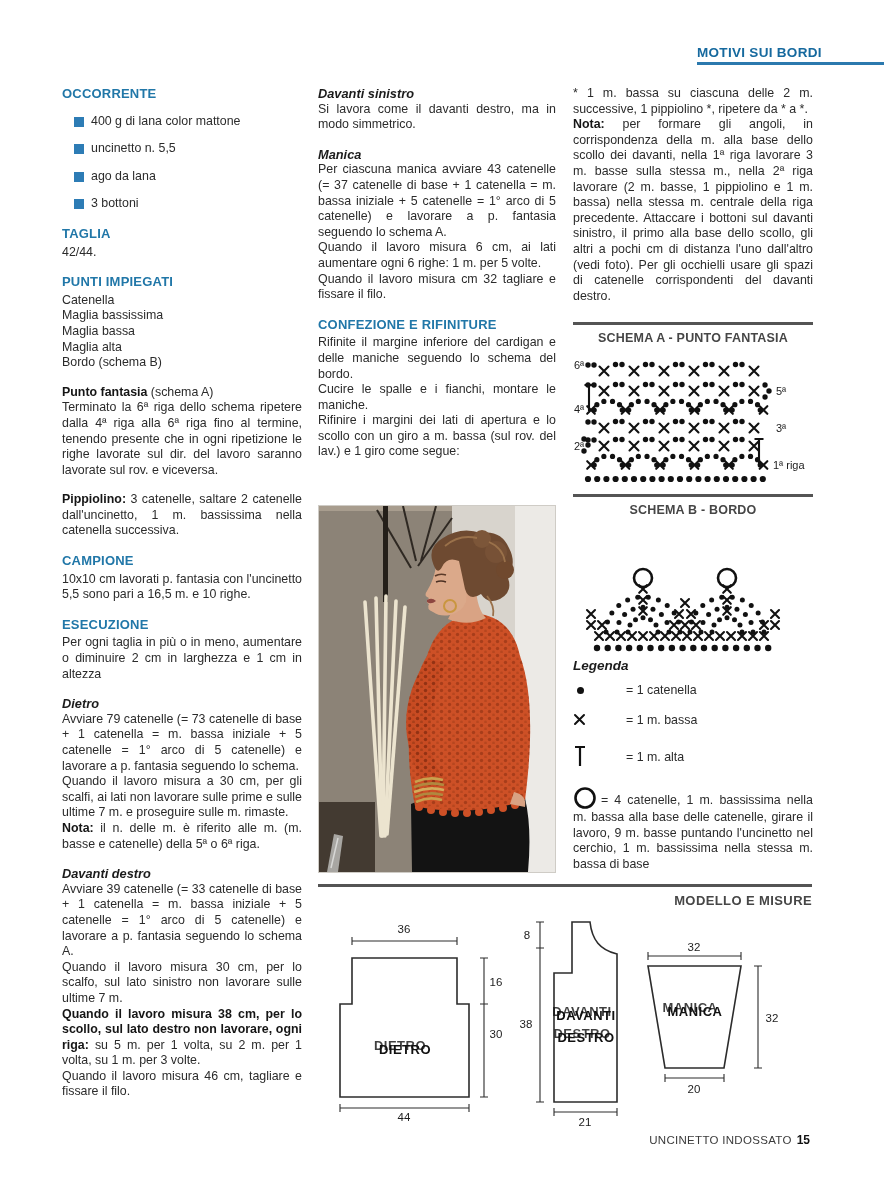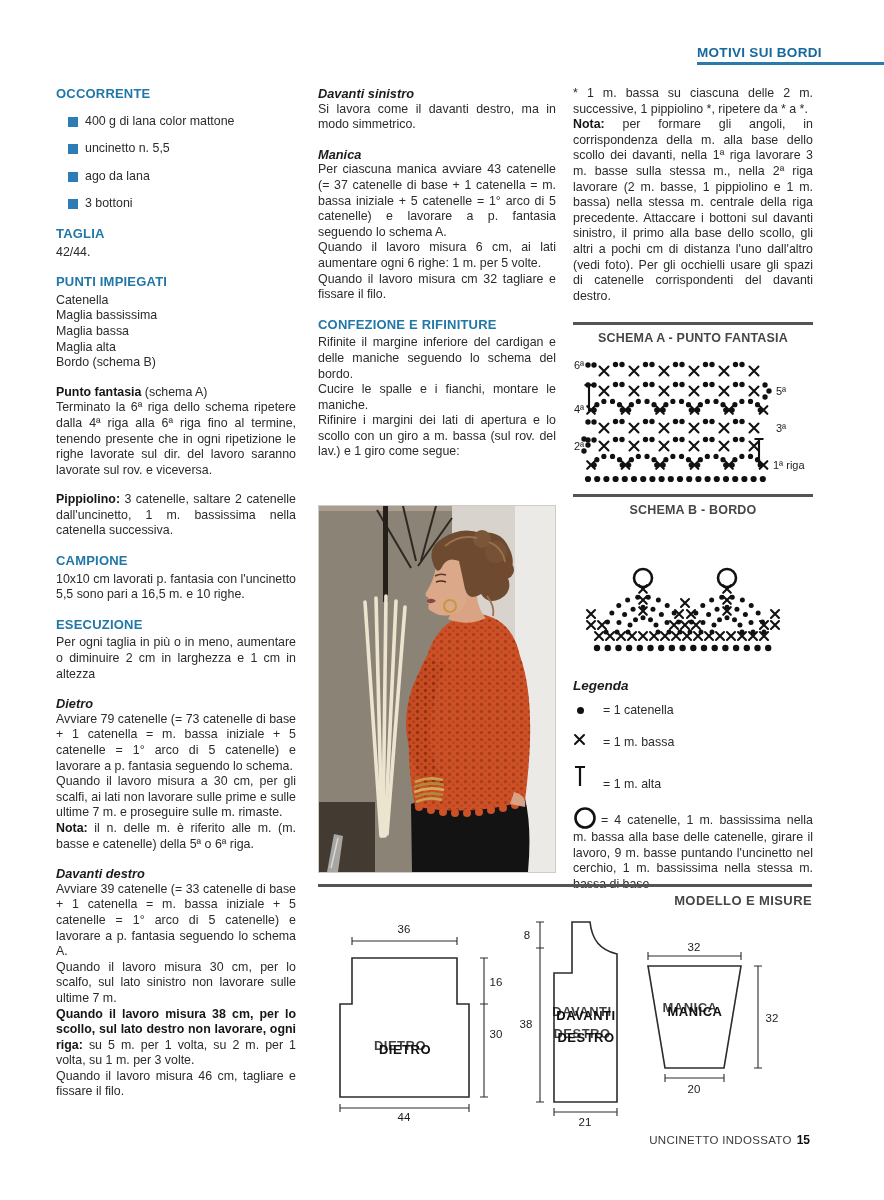--- a/index.html
+++ b/index.html
@@ -4,41 +4,41 @@
 <style>
   html,body{margin:0;padding:0;background:#e9e9e9;}
   .page{position:relative;width:884px;height:1200px;background:#fff;margin:0 auto;
         font-family:"Liberation Sans","DejaVu Sans",sans-serif;color:#2b2b2b;overflow:hidden;padding-left:48px;}
   
   .hdr{position:absolute;left:697px;top:45px;font-size:13.5px;font-weight:bold;
        letter-spacing:.3px;color:#16699e;}
   .hdr-rule{position:absolute;left:697px;top:62px;width:187px;height:2.5px;background:#2b79ae;}
   
   .col{position:absolute;top:86px;font-size:12.4px;line-height:15.6px;}
-  .col-left{left:56px;width:240px;}
+  .col-left{left:62px;width:240px;}
   .col-mid{left:318px;width:238px;}
   .col-right{left:573px;width:240px;}
   .sec{margin-bottom:14px;}
   h3{margin:0 0 3px 0;font-size:13px;color:#2177a8;letter-spacing:.2px;}
   h4{margin:0;font-size:12.8px;color:#1c1c1c;font-style:italic;}
   p{margin:0;text-align:justify;}
   .nojust{text-align:left;}
   ul.mat{list-style:none;margin:0;padding:0;}
   ul.mat li{position:relative;padding-left:17px;margin:12px;}
   ul.mat li::before{content:"";position:absolute;left:0;top:3px;width:10px;height:10px;background:#2d7cb5;}
   ul.plain{list-style:none;margin:0;padding:0;}
   b{color:#151515;}
   
   .photo{position:absolute;left:0;top:419px;width:238px;height:368px;border:1px solid #cfccc6;box-sizing:border-box;}
   
   .rule{height:3px;background:#545454;margin:0;}
   .schema-title{text-align:center;font-weight:bold;font-size:12.5px;color:#464646;margin:6px 0 2px 0;letter-spacing:.2px;}
   .chart-label{font-family:"Liberation Sans",sans-serif;font-size:11px;fill:#1c1c1c;}
   
-  .leg-row{display:flex;align-items:flex-end;margin:0 0 13px 0;}
+  .leg-row{display:flex;align-items:center;margin:0 0 13px 0;gap:23px;}
   .leg-sym{width:30px;flex:0 0 30px;padding-top:1px;}
   .leg-dot{display:inline-block;width:7px;height:7px;border-radius:50%;background:#111;margin-left:4px;}
   .leg4{text-align:justify;}
   .leg4 svg{vertical-align:-6px;margin-right:4px;}
   
   .modello{position:absolute;left:318px;top:884px;width:494px;height:240px;}
   .modello .title{text-align:right;font-weight:bold;font-size:13px;color:#464646;margin:6px 0 0 0;letter-spacing:.4px;}
   .piece{position:absolute;}
   .dim{font-family:"Liberation Sans",sans-serif;font-size:11.5px;fill:#1c1c1c;text-anchor:middle;}
   .piece-label{font-family:"Liberation Sans",sans-serif;font-size:13px;font-weight:bold;fill:#111;
@@ -524,21 +524,21 @@
           <circle cx="138.6296445189302" cy="80.02643536328867" r="2.5" fill="#111"></circle>
           <circle cx="129.77015284402447" cy="85.43540246144782" r="2.5" fill="#111"></circle>
           <circle cx="122.87361928524629" cy="92.99647526643575" r="2.5" fill="#111"></circle>
           <circle cx="118.4987599762636" cy="102.09710062702374" r="2.5" fill="#111"></circle>
           <circle cx="117" cy="112" r="2.5" fill="#111"></circle>
           <path d="M150.2,65.2L157.8,72.8M157.8,65.2L150.2,72.8" stroke="#111" stroke-width="2.1" fill="none" stroke-linecap="round"></path>
           <circle cx="154" cy="58" r="9" stroke="#111" stroke-width="2.6" fill="none"></circle>
         </svg>
     </div>
 
-    <div style="margin-top:20px">
+    <div style="margin-top:0">
       <h4 style="font-size:13.5px;margin-bottom:9px">Legenda</h4>
       <div class="leg-row">
         <span class="leg-sym"><span class="leg-dot"></span></span>
         <span>= 1 catenella</span>
       </div>
       <div class="leg-row">
         <span class="leg-sym">
           <svg width="13" height="13" viewBox="0 0 13 13">
               <path d="M2,2L11,11M11,2L2,11" stroke="#111" stroke-width="2" stroke-linecap="round"></path>
             </svg>

